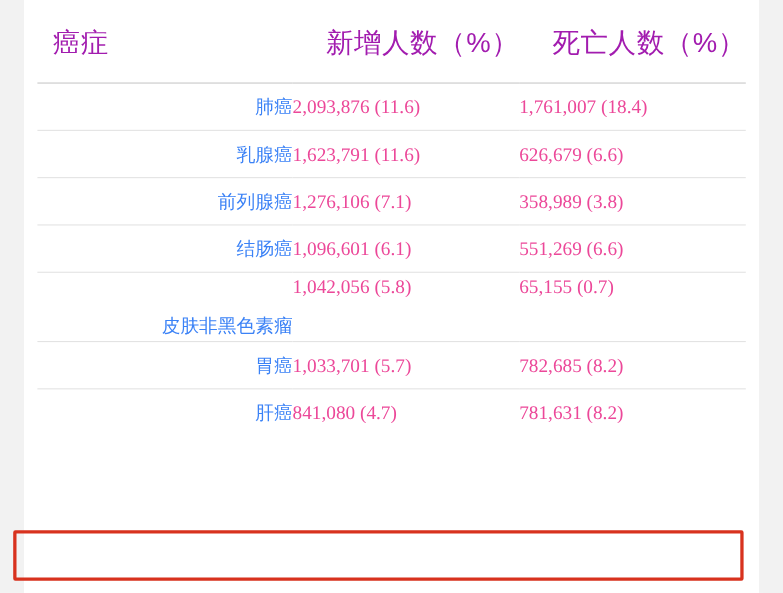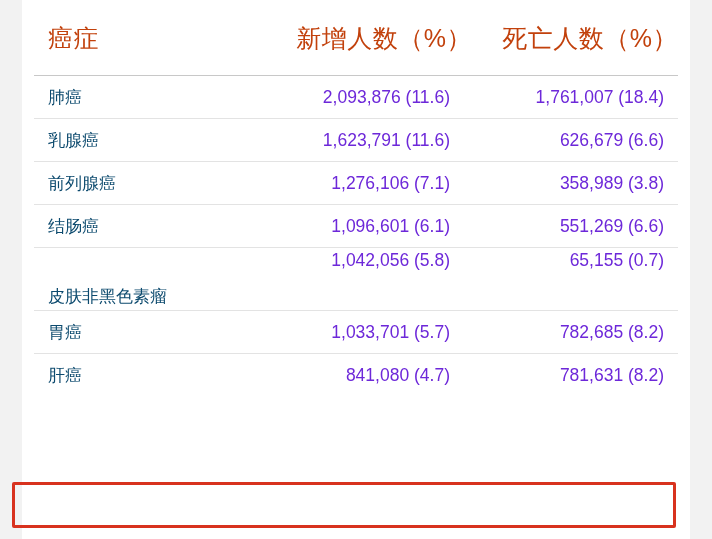--- a/index.html
+++ b/index.html
@@ -46,21 +46,21 @@
     border-collapse: collapse;
     table-layout: fixed;
   }
   table.cancer-table col.c-name { width: 232px; }
   table.cancer-table col.c-new  { width: 206px; }
   table.cancer-table col.c-death{ width: 206px; }
 
   thead th {
     font-size: 25px;
     font-weight: normal;
-    color: #c2410c;
+    color: #a21caf;
     padding: 22px 0 20px 0;
     border-bottom: 1.5px solid #c8c8c8;
     letter-spacing: 0.5px;
   }
   thead th.h-name {
     text-align: left;
     padding-left: 14px;
   }
   thead th.h-num {
     text-align: right;
@@ -71,31 +71,31 @@
     color: #333333;
     border-bottom: 1px solid #e3e3e3;
     padding: 0;
     height: 42px;
     vertical-align: middle;
   }
   tbody tr:last-child td {
     border-bottom: none;
   }
   td.name {
-    text-align: left;
+    text-align: right;
     padding-left: 14px;
-    color: #0c4a6e;
+    color: #3b82f6;
     font-size: 17px;
   }
   td.num {
-    text-align: right;
+    text-align: left;
     padding-right: 22px;
-    color: #6d28d9;
+    color: #ec4899;
     font-size: 17.5px;
-    font-family: Liberation Sans, sans-serif;
+    font-family: Liberation Serif, serif;
   }
   td.num.death {
     padding-right: 14px;
   }
   
   tr.offset-row td.name {
     vertical-align: bottom;
     padding-bottom: 2px;
   }
   tr.offset-row td.num {

